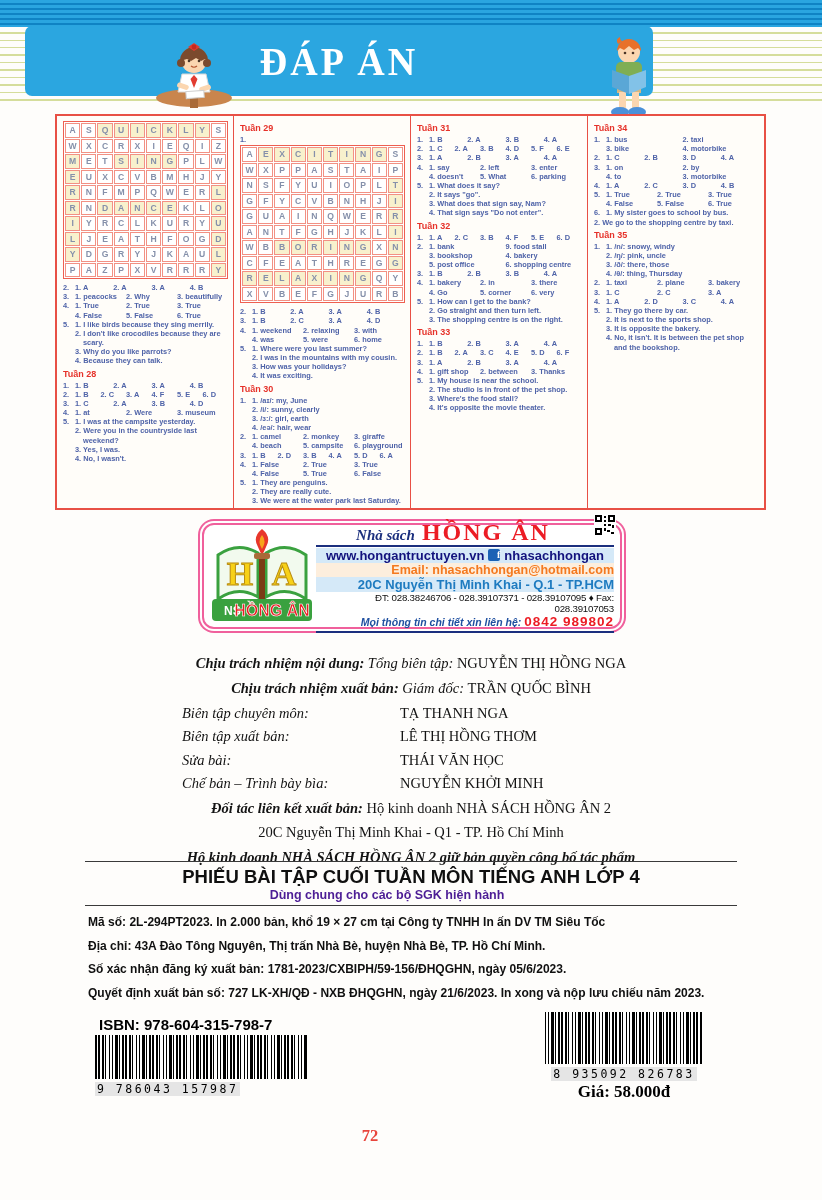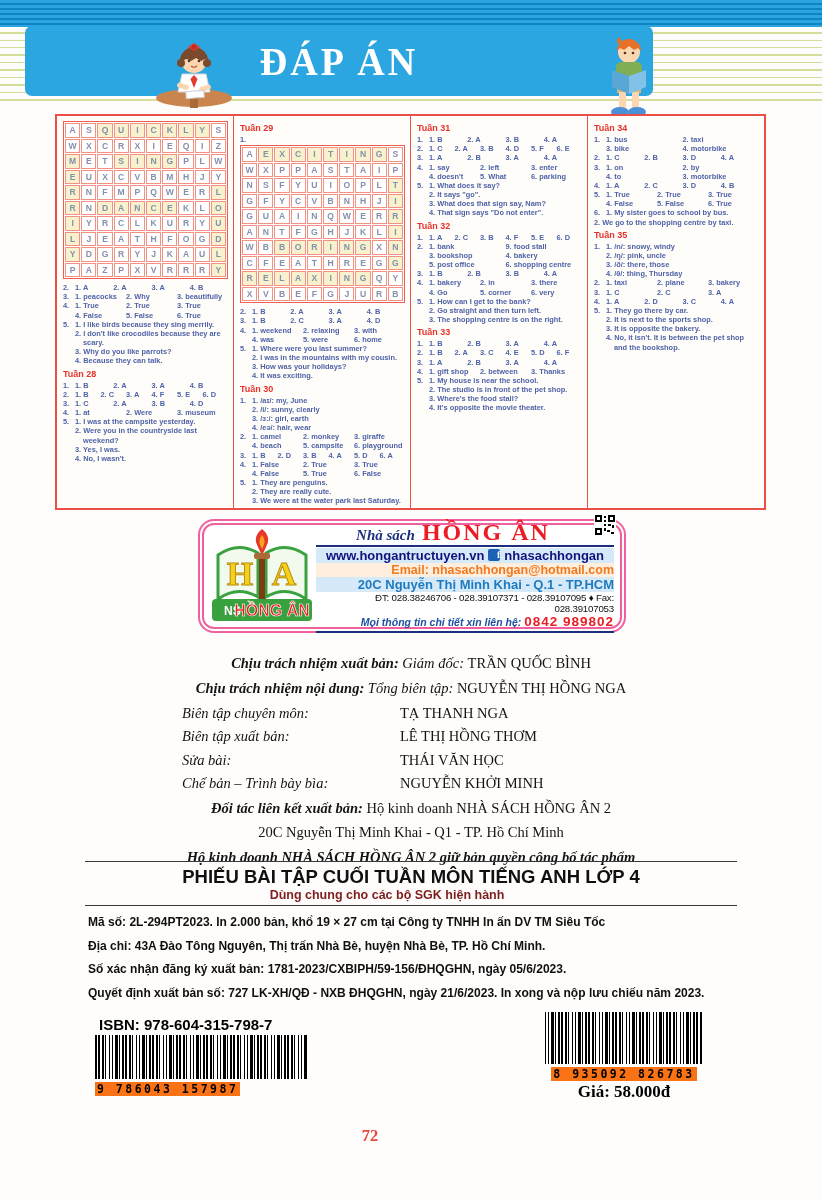--- a/index.html
+++ b/index.html
@@ -62,32 +62,32 @@
   .credit-line{text-align:center;font-size:14.5px;margin:5px 0;line-height:1.35;}
   .bi{font-weight:bold;font-style:italic;}
   .it{font-style:italic;}
   .all-bi{font-weight:bold;font-style:italic;}
   .credit-two{display:grid;grid-template-columns:218px 240px;width:458px;margin:6.5px auto;font-size:14.5px;}
 
   
   .rule{position:absolute;left:85px;width:652px;border-top:1.6px solid #3a3a3a;}
   .rule1{top:861px;} .rule2{top:905px;}
   .book-title{position:absolute;top:866px;left:0;width:822px;text-align:center;font-weight:bold;font-size:18.5px;color:#101010;}
-  .book-subtitle{position:absolute;top:888px;left:0;width:774px;text-align:center;font-weight:bold;font-size:12.5px;color:#7f1d1d;}
+  .book-subtitle{position:absolute;top:888px;left:0;width:774px;text-align:center;font-weight:bold;font-size:12.5px;color:#4c1d95;}
   .printing{position:absolute;left:88px;top:915px;width:665px;}
   .print-line{font-size:12.4px;font-weight:bold;color:#101010;margin-bottom:9.5px;white-space:nowrap;
     transform:scaleX(.97);transform-origin:left;}
 
   
   .isbn{position:absolute;left:95px;top:1016px;width:230px;}
   .isbn-label{font-size:15px;font-weight:bold;color:#000;margin:0 0 2px 4px;}
   .bars{background:repeating-linear-gradient(90deg,#000 0 1.5px,#fff 1.5px 3px,#000 3px 4.5px,#fff 4.5px 6.5px,#000 6.5px 9px,#fff 9px 10px,#000 10px 11px,#fff 11px 13.5px);}
   .isbn-bars{width:212px;height:44px;}
-  .bdigits{font-family:"DejaVu Sans Mono",monospace;font-size:11.5px;font-weight:bold;color:#000;
-    letter-spacing:2.5px;background:#f97316;margin-top:-3px;padding:0 2px;display:inline-block;}
+  .bdigits{font-family:"DejaVu Sans Mono",monospace;font-size:11.5px;font-weight:normal;color:#000;
+    letter-spacing:2.5px;background:#e5e5e5;margin-top:-3px;padding:0 2px;display:inline-block;}
   .price-box{position:absolute;left:538px;top:1012px;width:172px;text-align:center;}
   .price-bars{width:158px;height:52px;margin:0 auto;}
   .price{font-family:"Liberation Serif",serif;font-weight:bold;font-size:17px;color:#000;margin-top:0;}
 
   .page-num{position:absolute;top:1126px;left:0;width:740px;text-align:center;color:#e8453c;
     font-family:"Liberation Serif",serif;font-weight:bold;font-size:16.5px;}
 </style>
 </head>
 <body>
 
@@ -1017,22 +1017,22 @@
     <div class="pub-addr">20C Nguyễn Thị Minh Khai - Q.1 - TP.HCM</div>
     <div class="pub-phone">ĐT: 028.38246706 - 028.39107371 - 028.39107095 ♦ Fax: 028.39107053</div>
     <div class="pub-contact">
       <span>Mọi thông tin chi tiết xin liên hệ:</span>
       <span class="hotline">0842 989802</span>
     </div>
   </div>
 </div>
 
 <div class="credits" id="credits">
+    <div class="credit-line"><span class="bi">Chịu trách nhiệm nội dung: </span><span class="it">Tổng biên tập: </span><span>NGUYỄN THỊ HỒNG NGA</span></div>
     <div class="credit-line"><span class="bi">Chịu trách nhiệm xuất bản: </span><span class="it">Giám đốc: </span><span>TRẦN QUỐC BÌNH</span></div>
-    <div class="credit-line"><span class="bi">Chịu trách nhiệm nội dung: </span><span class="it">Tổng biên tập: </span><span>NGUYỄN THỊ HỒNG NGA</span></div>
     <div class="credit-two">
       <span class="it">Biên tập chuyên môn:</span>
       <span class="val">TẠ THANH NGA</span>
     </div>
     <div class="credit-two">
       <span class="it">Biên tập xuất bản:</span>
       <span class="val">LÊ THỊ HỒNG THƠM</span>
     </div>
     <div class="credit-two">
       <span class="it">Sửa bài:</span>

